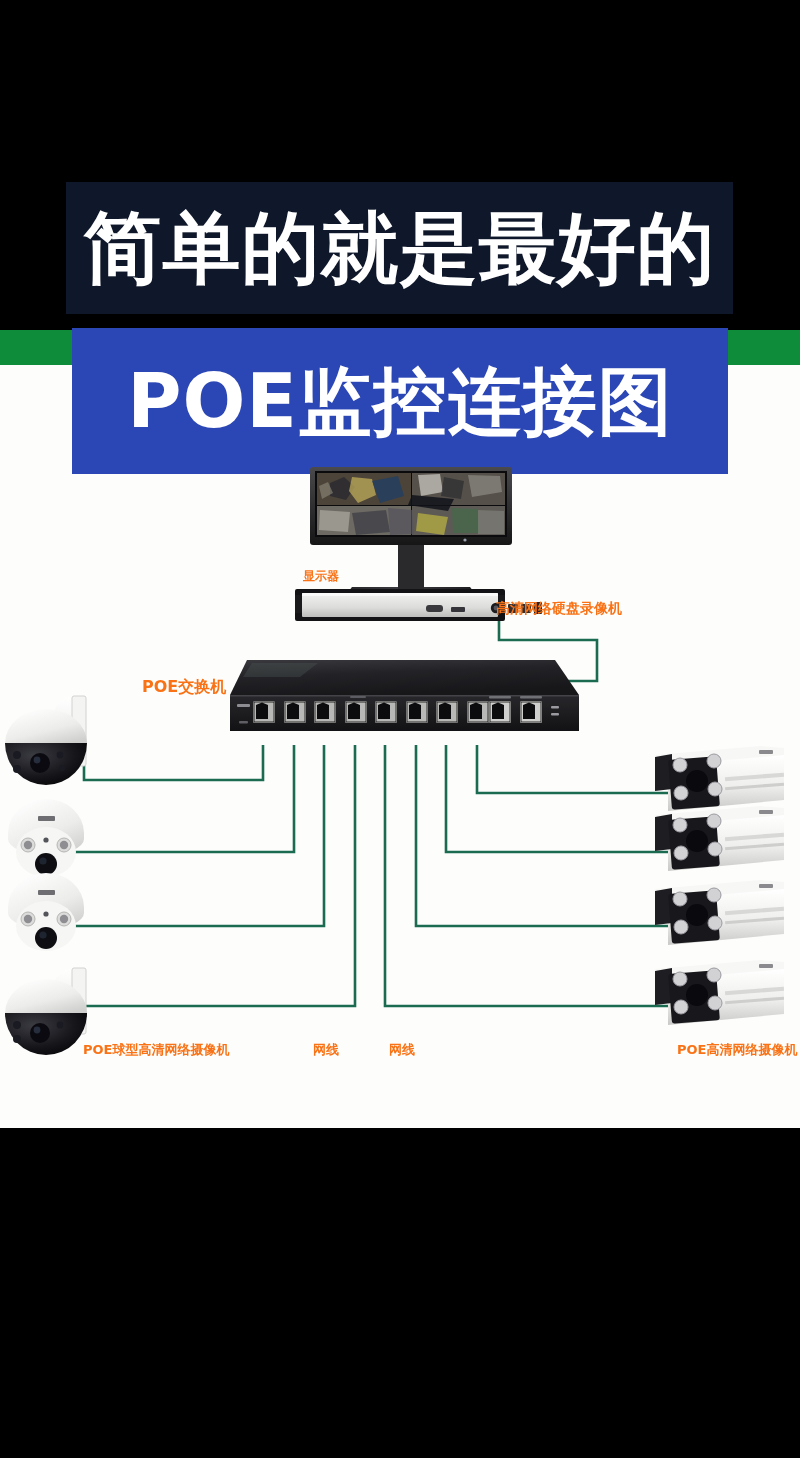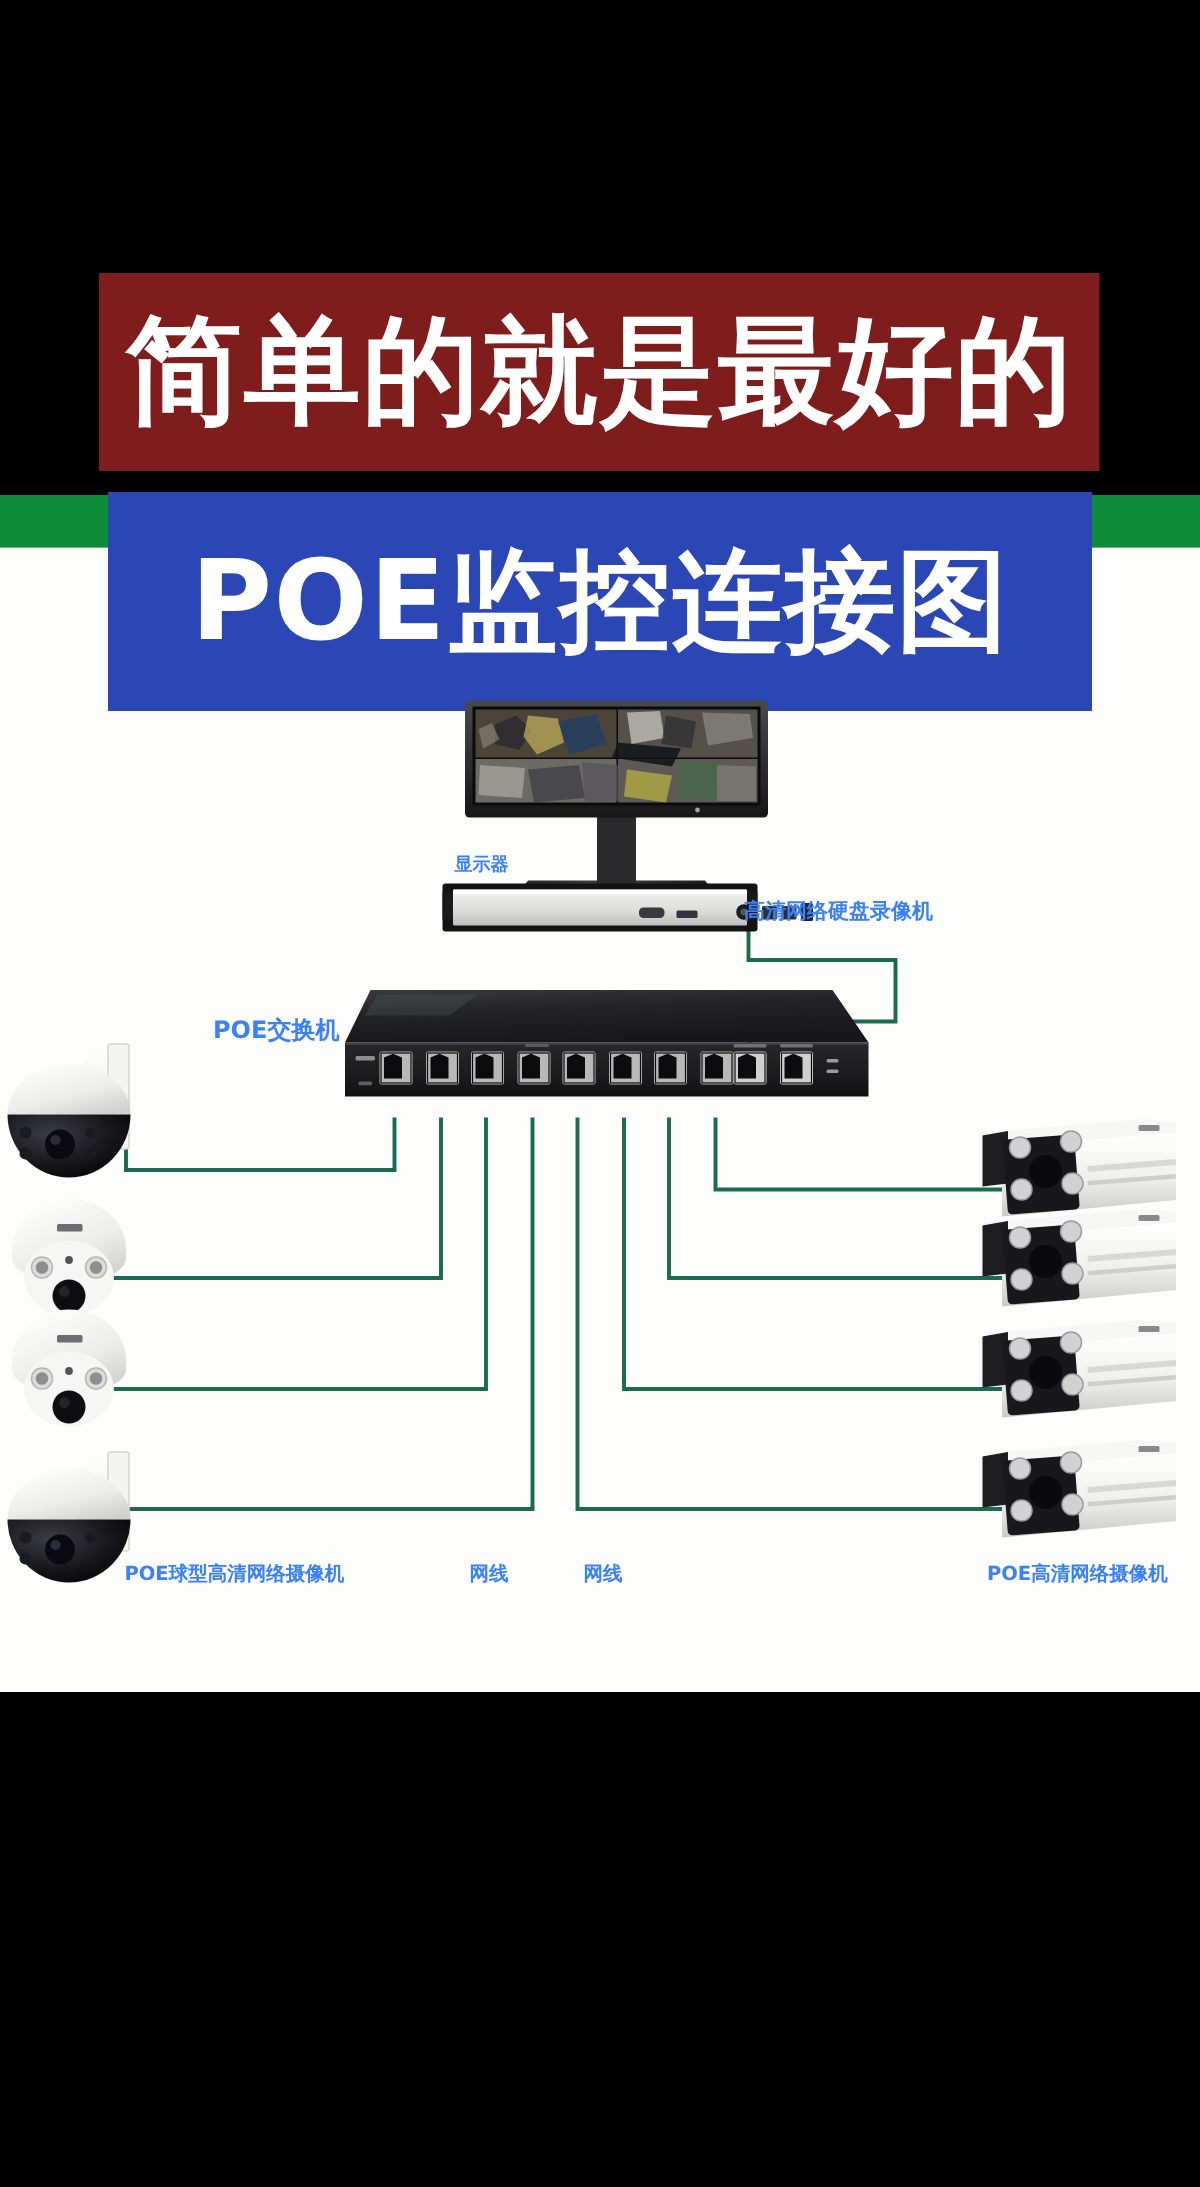--- a/index.html
+++ b/index.html
@@ -17,51 +17,51 @@
   .green-stripe { position:absolute; left:0; top:330px; width:800px; height:35px; background:#0e8c3a; }
   
   .white-body { position:absolute; left:0; top:365px; width:800px; height:763px; background:#fdfdfb; }
   
   .bar-bottom { position:absolute; left:0; top:1128px; width:800px; height:330px; background:#000; }
 
   
   .banner { position:absolute; display:flex; align-items:center; justify-content:center; }
   .banner-red {
     left:66px; top:182px; width:667px; height:132px;
-    background:#7f1d1d;
+    background:#0f172a;
   }
   .banner-blue {
     left:72px; top:328px; width:656px; height:146px;
     background:#2b46b5;
   }
   .banner-text {
     color:#fff; font-weight:bold; letter-spacing:1px;
     white-space:nowrap; line-height:1;
     font-family:"DejaVu Sans","Liberation Sans",sans-serif;
   }
   .banner-red .banner-text { font-size:78px; }
   .banner-blue .banner-text { font-size:74px; }
 
   
   .diagram { position:absolute; left:0; top:365px; width:800px; height:763px; }
   .diagram svg { position:absolute; left:0; top:0; }
 
   
   .lbl {
-    position:absolute; color:#3b82f6; font-weight:bold;
+    position:absolute; color:#f97316; font-weight:bold;
     font-family:"DejaVu Sans","Liberation Sans",sans-serif;
     white-space:nowrap; line-height:1;
   }
   .lbl-monitor { left:303px; top:570px; font-size:12px; }
   .lbl-nvr     { left:496px; top:601px; font-size:14px; }
   .lbl-switch  { left:142px; top:679px; font-size:16px; }
   .lbl-ptz     { left:83px;  top:1043px; font-size:13px; }
   .lbl-cable1  { left:313px; top:1043px; font-size:13px; }
   .lbl-cable2  { left:389px; top:1043px; font-size:13px; }
-  .lbl-bullet  { left:658px; top:1043px; font-size:13px; }
+  .lbl-bullet  { left:677px; top:1043px; font-size:13px; }
 </style>
 </head>
 <body>
 
 <div class="stage">
 
   <div class="bar-top"></div>
   <div class="green-stripe"></div>
   <div class="white-body"></div>
   <div class="bar-bottom"></div>

